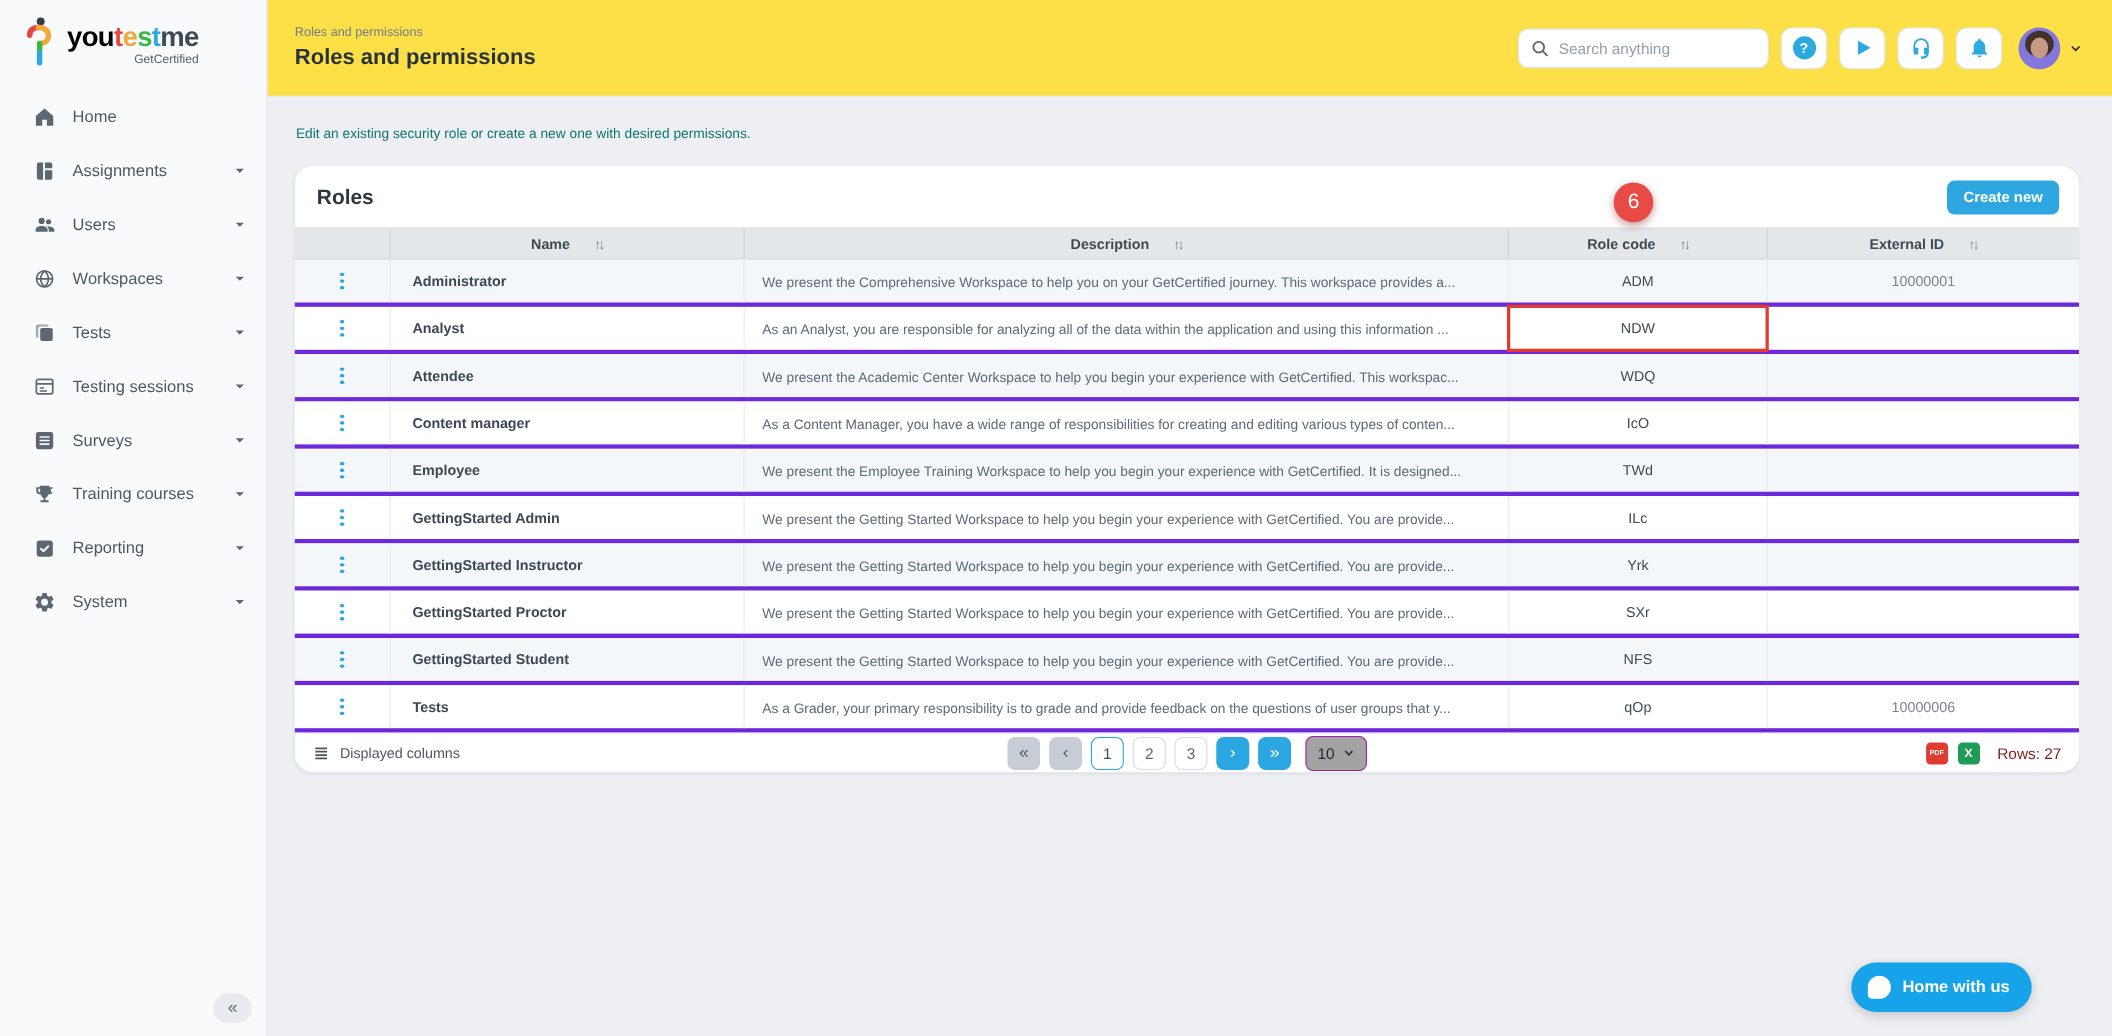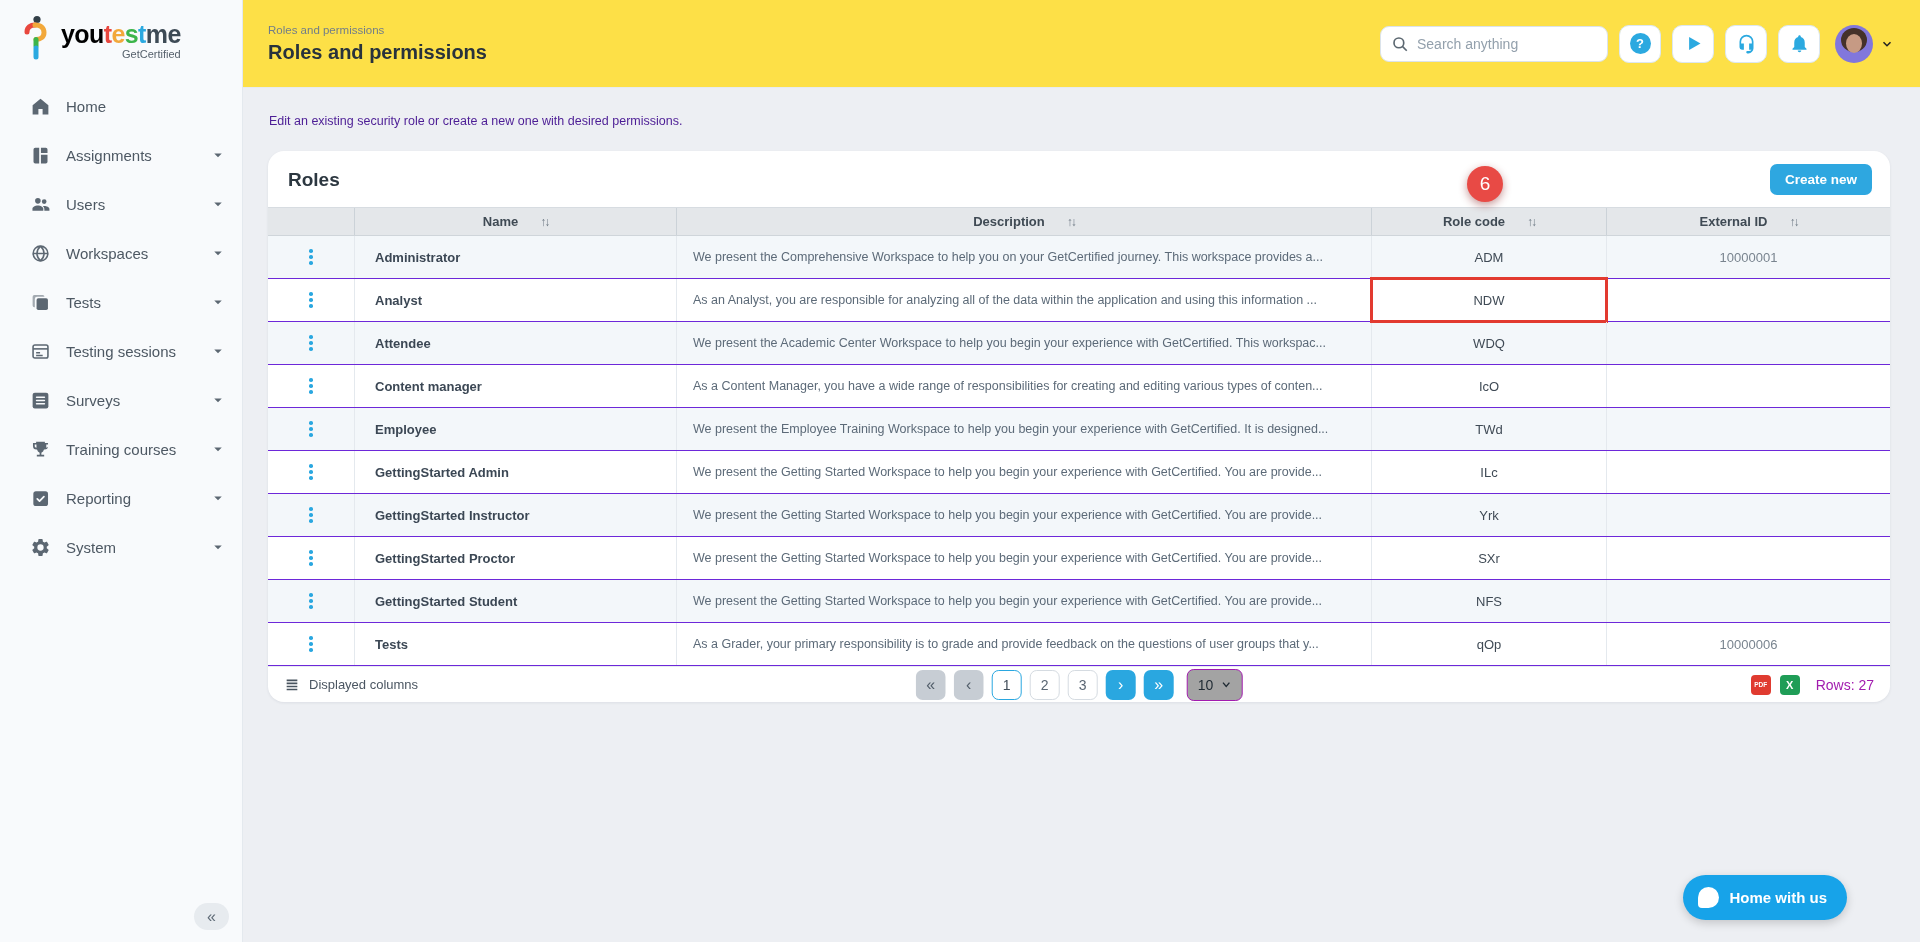--- a/index.html
+++ b/index.html
@@ -37,35 +37,35 @@
   .icon-btn svg { width: 21px; height: 21px; }
   .help-circle { width: 21px; height: 21px; border-radius: 50%; background: #2ba9e0; color: #fff; font-weight: 700; font-size: 13px; display: flex; align-items: center; justify-content: center; }
   .avatar-wrap { display: flex; align-items: center; gap: 7px; margin-left: 4px; cursor: pointer; }
   .avatar { width: 38px; height: 38px; border-radius: 50%; background: #8177dc; position: relative; overflow: hidden; }
   .avatar::before { content: ''; position: absolute; top: 3px; left: 6px; width: 26px; height: 24px; border-radius: 50%; background: #44312a; }
   .avatar::after { content: ''; position: absolute; top: 9px; left: 11px; width: 16px; height: 19px; border-radius: 50%; background: #c69a84; }
   .caret-ic { width: 14px; height: 14px; color: #222; display: flex; }
   .caret-ic svg { width: 14px; height: 14px; }
 
   .content { flex: 1; background: #edeff3; padding: 26px 30px 0 25px; position: relative; }
-  .page-desc { font-size: 12.5px; color: #4c1d95; margin: 0 0 23px 1px; }
+  .page-desc { font-size: 12.5px; color: #0f766e; margin: 0 0 23px 1px; }
 
   
   .card { background: #fff; border-radius: 16px; box-shadow: 0 1px 3px rgba(25,40,60,.08); position: relative; }
   .annotation-badge { position: absolute; top: 15px; right: 387px; width: 36px; height: 36px; border-radius: 50%; background: #e84a45; color: #fff; font-size: 19px; display: flex; align-items: center; justify-content: center; box-shadow: 0 3px 8px rgba(130,25,25,.45); z-index: 5; }
   .card-head { display: flex; justify-content: space-between; align-items: center; padding: 13px 18px 12px 20px; }
   .card-title { font-size: 19px; font-weight: 700; color: #2c3740; }
   .create-btn { background: #2ea7e0; color: #fff; border: none; border-radius: 7px; padding: 8px 15px; font-size: 13.5px; font-weight: 700; cursor: pointer; font-family: inherit; }
 
   .thead, .trow { display: grid; grid-template-columns: 87px 322px 1fr 235px 283px; }
   .thead { height: 29px; background: #e4e7ea; border-top: 1px solid #d7dce1; border-bottom: 1px solid #cfd5da; }
   .th { display: flex; align-items: center; justify-content: center; font-size: 13px; font-weight: 700; color: #3f4a54; border-right: 1px solid #cbd2d8; gap: 22px; }
   .th:last-child { border-right: none; }
   .sort { font-size: 12px; color: #6e7a85; font-weight: 400; letter-spacing: -2px; }
-  .trow { height: 43px; border-bottom: 1px solid #6d28d9; background: #fff; }
+  .trow { height: 43px; border-bottom: 4px solid #6d28d9; background: #fff; }
   .trow.alt { background: #f3f7fa; }
   .td { border-right: 1px solid #e4e9ee; display: flex; align-items: center; min-width: 0; }
   .td:last-child { border-right: none; }
   .c-menu { justify-content: center; }
   .dots { background: transparent; border: none; display: flex; flex-direction: column; gap: 2.5px; cursor: pointer; padding: 5px; }
   .dots i { width: 3.5px; height: 3.5px; border-radius: 50%; background: #2aa7e0; }
   .c-name { padding-left: 20px; font-weight: 700; font-size: 13px; color: #3b4754; }
   .c-desc { padding: 0 16px; font-size: 12.5px; color: #5c6a78; white-space: nowrap; overflow: hidden; display: block; line-height: 42px; }
   .c-role { justify-content: center; font-size: 13px; color: #3f4a55; position: relative; }
   .c-role.hl::after { content: ''; position: absolute; inset: -2px; border: 3px solid #e23a30; pointer-events: none; }
@@ -78,21 +78,21 @@
   .pg { width: 30px; height: 30px; border-radius: 7px; display: flex; align-items: center; justify-content: center; font-size: 14px; cursor: pointer; border: 1px solid transparent; font-family: inherit; }
   .pg-dis { background: #c7cdd4; color: #525e6a; font-size: 16px; }
   .pg-page { background: #fff; border-color: #d5dbe1; color: #5a6673; }
   .pg-page.active { border-color: #2aa7e0; color: #414d59; }
   .pg-go { background: #2aa7e0; color: #fff; border: none; font-size: 16px; }
   .page-size { margin-left: 5px; height: 32px; border: 1px solid #a21caf; border-radius: 7px; background: #a3a3a3; display: flex; align-items: center; gap: 7px; font-size: 14px; color: #1f2a33; padding: 0 10px; cursor: pointer; }
   .page-size svg { width: 11px; height: 11px; color: #1f2a33; }
   .foot-right { margin-left: auto; display: flex; align-items: center; gap: 9px; }
   .pdf-icon { width: 20px; height: 20px; border-radius: 4px; background: #e03b30; color: #fff; font-size: 6.5px; font-weight: 700; display: flex; align-items: center; justify-content: center; cursor: pointer; }
   .xls-icon { width: 20px; height: 20px; border-radius: 4px; background: #1f9d57; color: #fff; font-size: 11px; font-weight: 700; display: flex; align-items: center; justify-content: center; cursor: pointer; }
-  .rows-count { font-size: 14px; color: #a21caf; margin-left: 7px; }
+  .rows-count { font-size: 14px; color: #7f1d1d; margin-left: 7px; }
 
   
   .chat-fab { position: absolute; right: 73px; bottom: 22px; height: 45px; border-radius: 23px; background: #17a3e9; color: #fff; display: flex; align-items: center; gap: 10px; padding: 0 20px 0 15px; font-size: 15px; font-weight: 700; border: none; cursor: pointer; box-shadow: 0 3px 10px rgba(0,0,0,.18); font-family: inherit; }
   .chat-icon { width: 21px; height: 21px; background: #fff; border-radius: 50% 50% 50% 4px; }
 </style>
 </head>
 <body>
 
 <div class="app">
 

